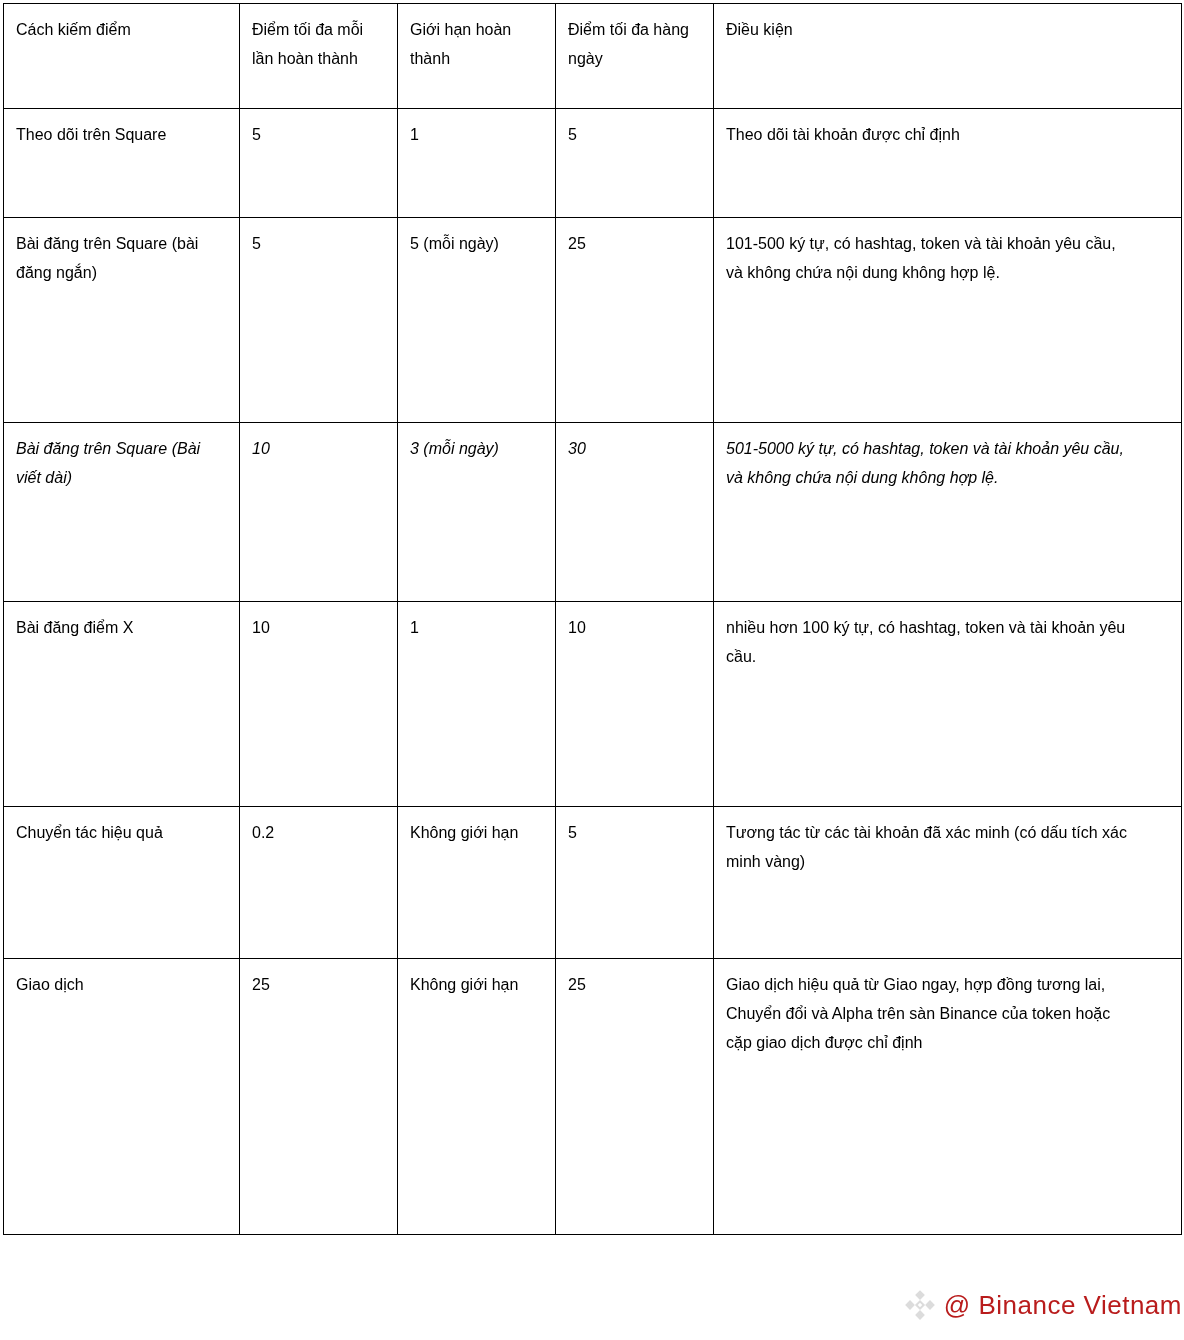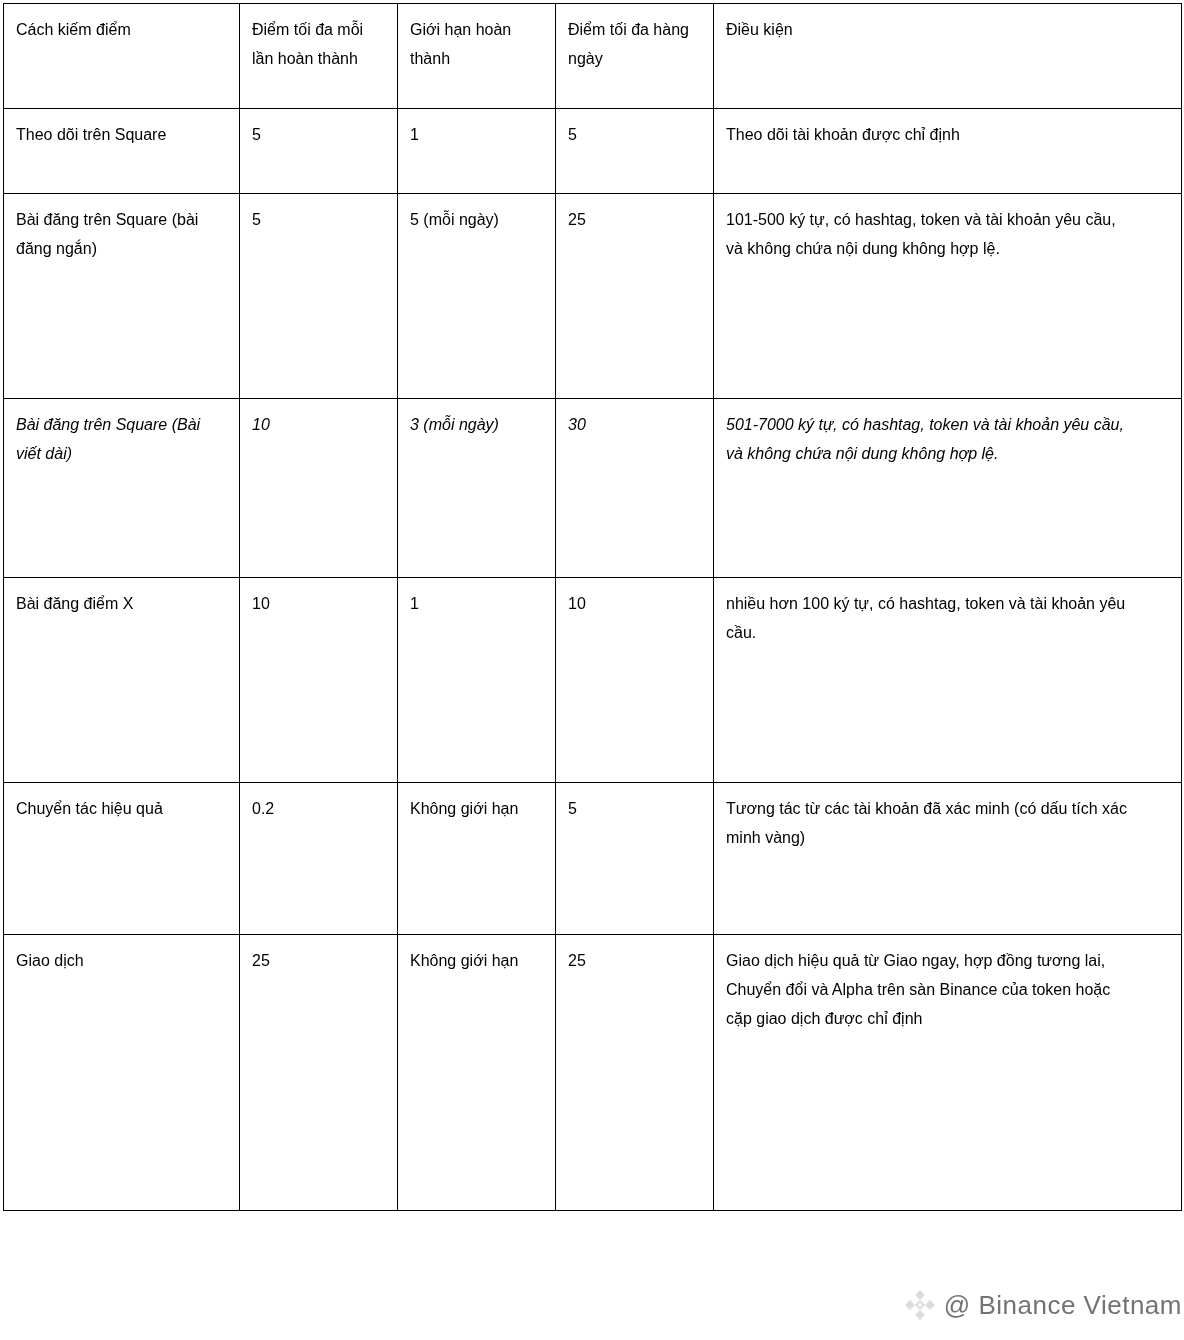--- a/index.html
+++ b/index.html
@@ -30,36 +30,36 @@
     font-weight: normal;
     word-wrap: break-word;
     overflow: hidden;
   }
   
   table.points th:last-child,
   table.points td:last-child {
     padding-right: 53px;
   }
   tr.rh  { height: 105px; }
-  tr.r1  { height: 85px;  }
+  tr.r1  { height: 109px;  }
   tr.r2  { height: 98px;  }
   tr.r3  { height: 205px; }
   tr.r4  { height: 179px; font-style: italic; }
   tr.r5  { height: 205px; }
   tr.r6  { height: 152px; }
   tr.r7  { height: 276px; }
 
   .watermark {
     position: absolute;
     top: 1288px;
     right: 2px;
     display: flex;
     align-items: center;
     gap: 7px;
-    color: #737373;
+    color: #b91c1c;
     font-size: 26px;
     letter-spacing: 0.5px;
     white-space: nowrap;
     pointer-events: none;
   }
   .wm-icon { display: inline-flex; }
   .wm-icon svg { display: block; }
 </style>
 </head>
 <body>
@@ -92,21 +92,21 @@
       <td>5</td>
       <td>5 (mỗi ngày)</td>
       <td>25</td>
       <td>101-500 ký tự, có hashtag, token và tài khoản yêu cầu, và không chứa nội dung không hợp lệ.</td>
     </tr>
     <tr class="r4">
       <td>Bài đăng trên Square (Bài viết dài)</td>
       <td>10</td>
       <td>3 (mỗi ngày)</td>
       <td>30</td>
-      <td>501-7000 ký tự, có hashtag, token và tài khoản yêu cầu, và không chứa nội dung không hợp lệ.</td>
+      <td>501-5000 ký tự, có hashtag, token và tài khoản yêu cầu, và không chứa nội dung không hợp lệ.</td>
     </tr>
     <tr class="r5">
       <td>Bài đăng điểm X</td>
       <td>10</td>
       <td>1</td>
       <td>10</td>
       <td>nhiều hơn 100 ký tự, có hashtag, token và tài khoản yêu cầu.</td>
     </tr>
     <tr class="r6">
       <td>Chuyển tác hiệu quả</td>

